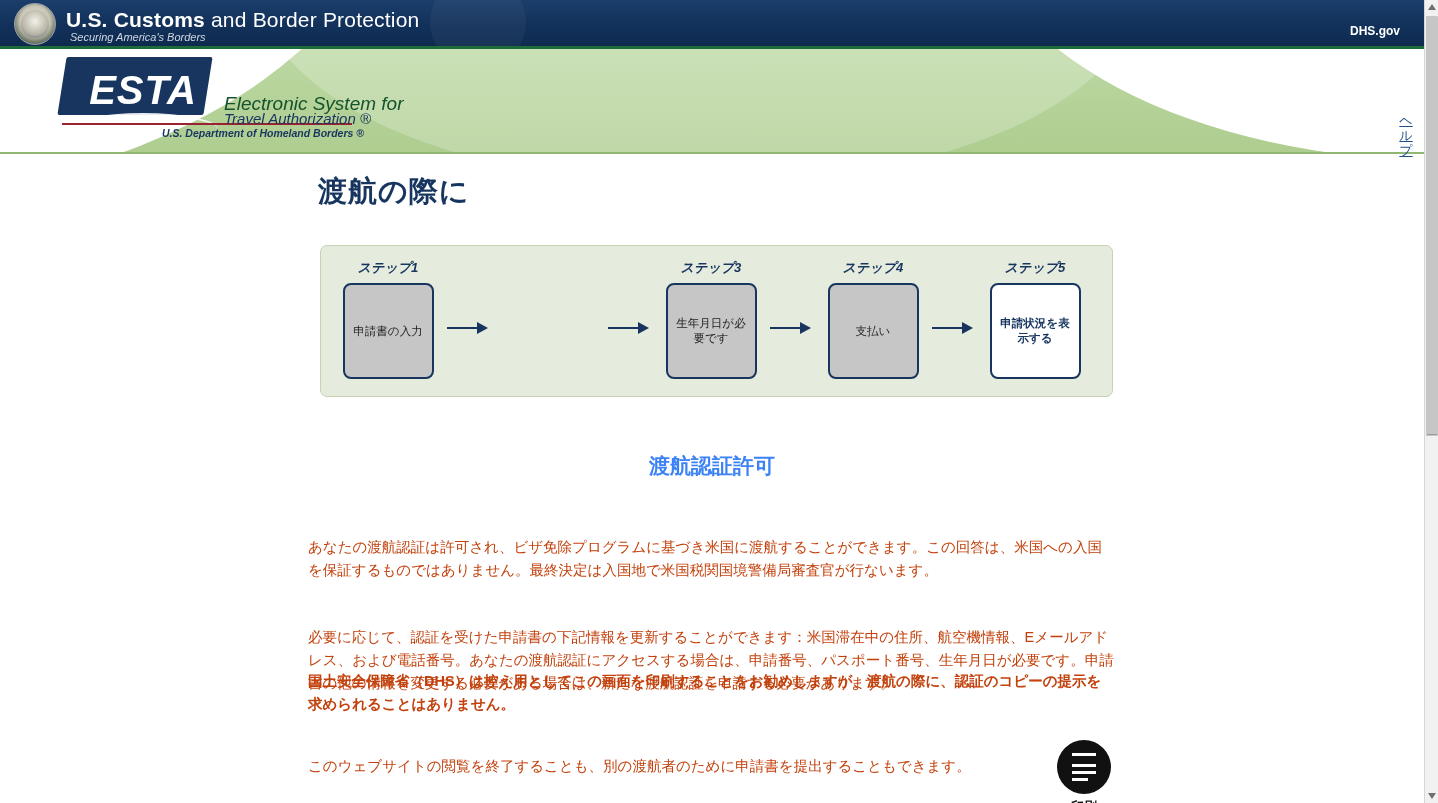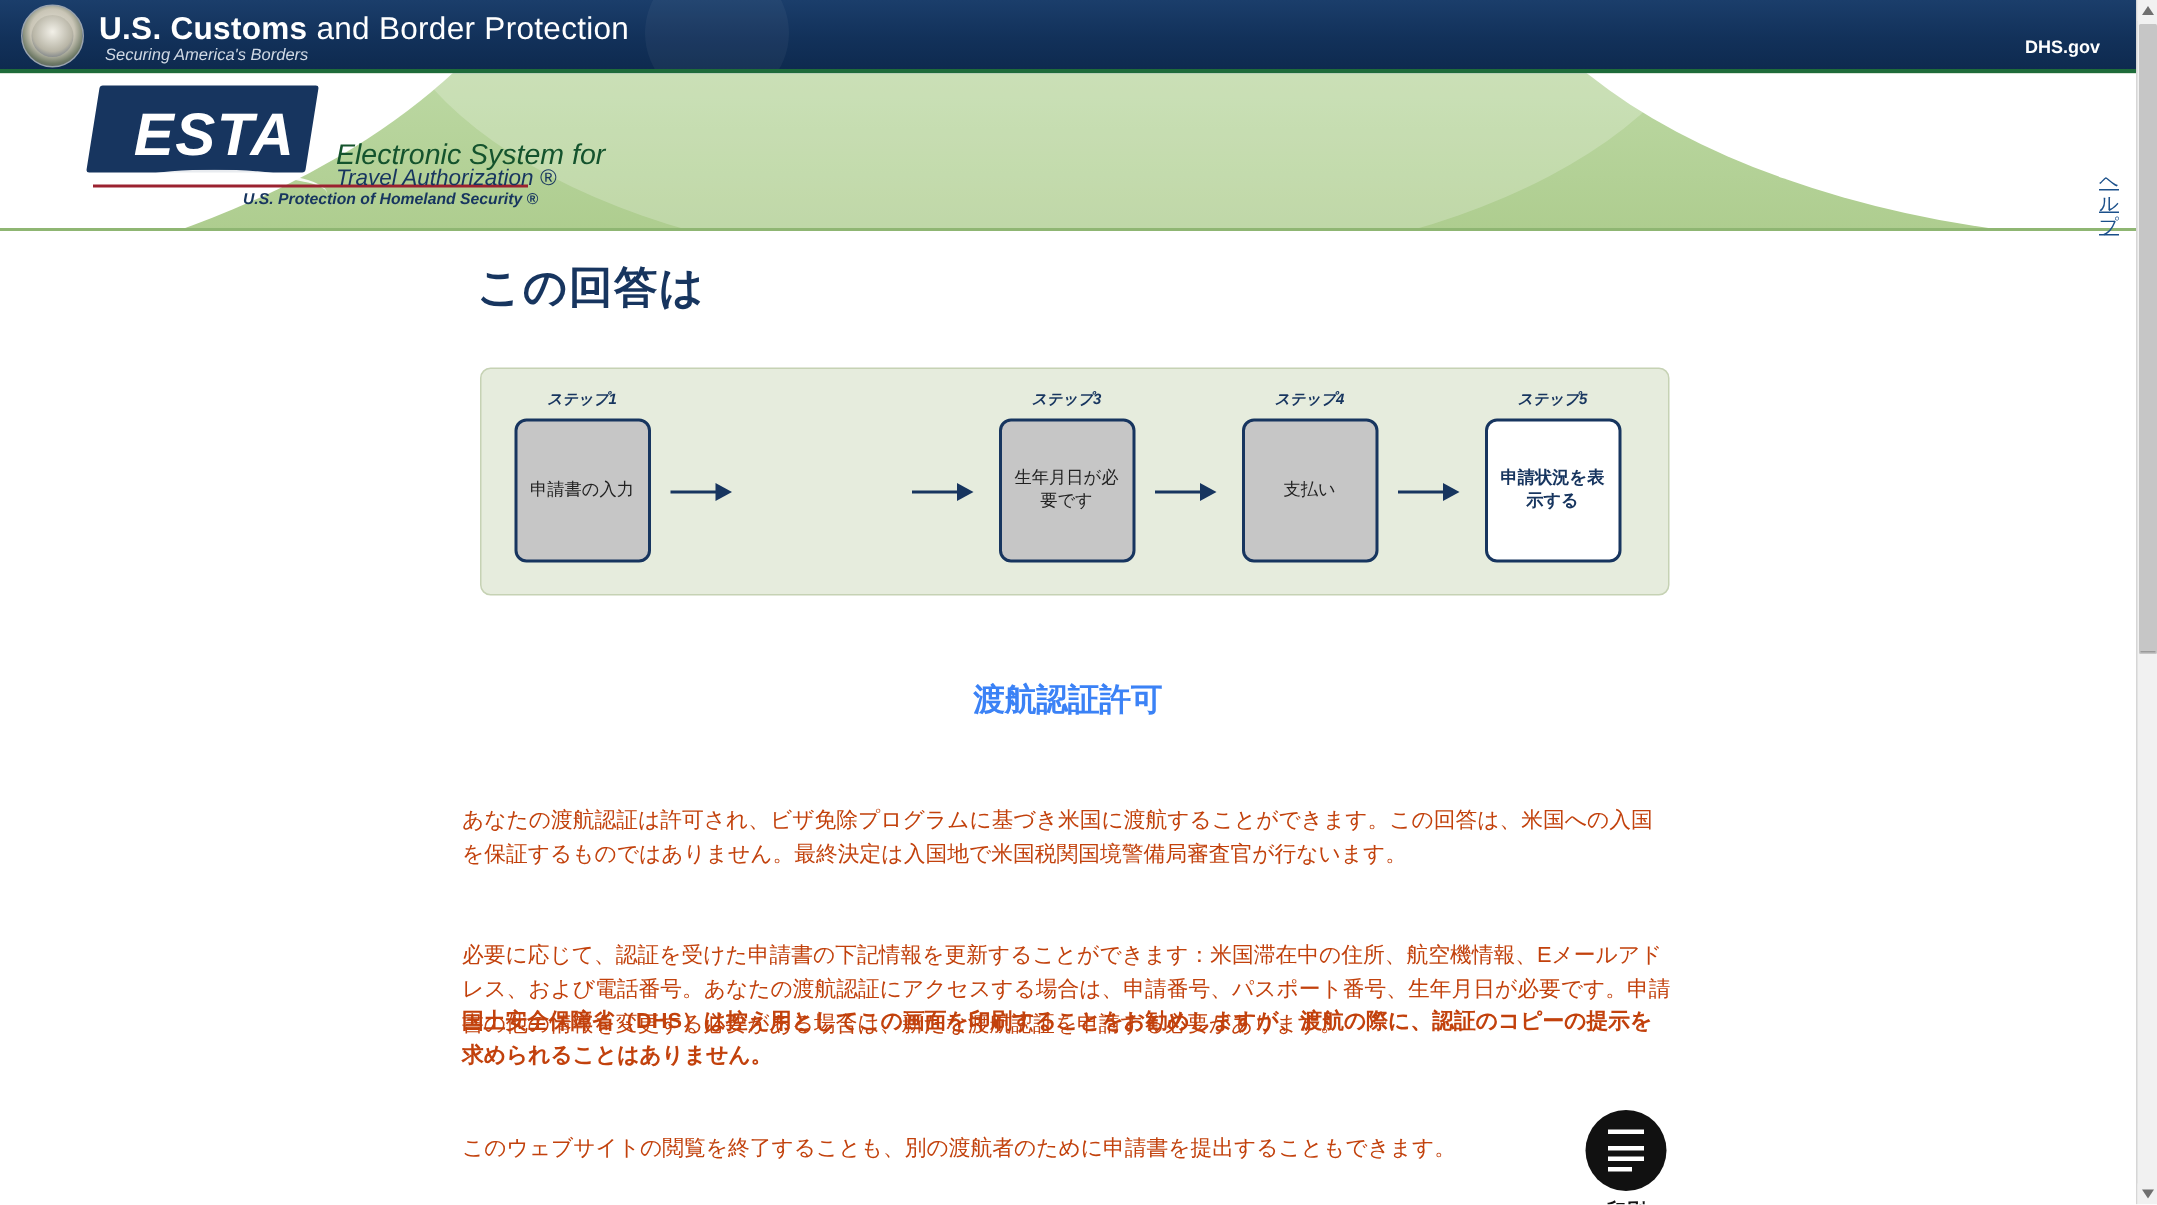--- a/index.html
+++ b/index.html
@@ -254,21 +254,21 @@
     border-radius: 7px;
     box-sizing: border-box;
   }
   .step {
     position: absolute;
     top: 13px;
     width: 100px;
     text-align: center;
   }
   .step .slabel {
-    font-size: 10px;
+    font-size: 13px;
     font-weight: bold;
     font-style: italic;
     color: #17355f;
     margin-bottom: 6px;
   }
   .step .box {
     width: 91px;
     height: 96px;
     margin: 0 auto;
     border: 2px solid #17355f;
@@ -451,26 +451,26 @@
     <div class="bottom-line"></div>
   </div>
 
   <div class="esta-logo">
     <div class="mark"></div>
     <div class="mark-text">ESTA</div>
     <div class="swoosh"></div>
     <div class="line-red"></div>
     <div class="title1">Electronic System for</div>
     <div class="title2">Travel Authorization ®</div>
-    <div class="dept">U.S. Protection of Homeland Security ®</div>
+    <div class="dept">U.S. Department of Homeland Borders ®</div>
   </div>
 
   <a class="help-link" href="#">ヘルプ</a>
 
-  <div class="page-title">この回答は</div>
+  <div class="page-title">渡航の際に</div>
 
   <div class="stepper">
     <div class="step" style="left:17px;">
       <div class="slabel">ステップ1</div>
       <div class="box">申請書の入力</div>
     </div>
     <div class="arrow" style="left:126px;">
         <div class="bar"></div>
         <div class="head"></div>
       </div>

